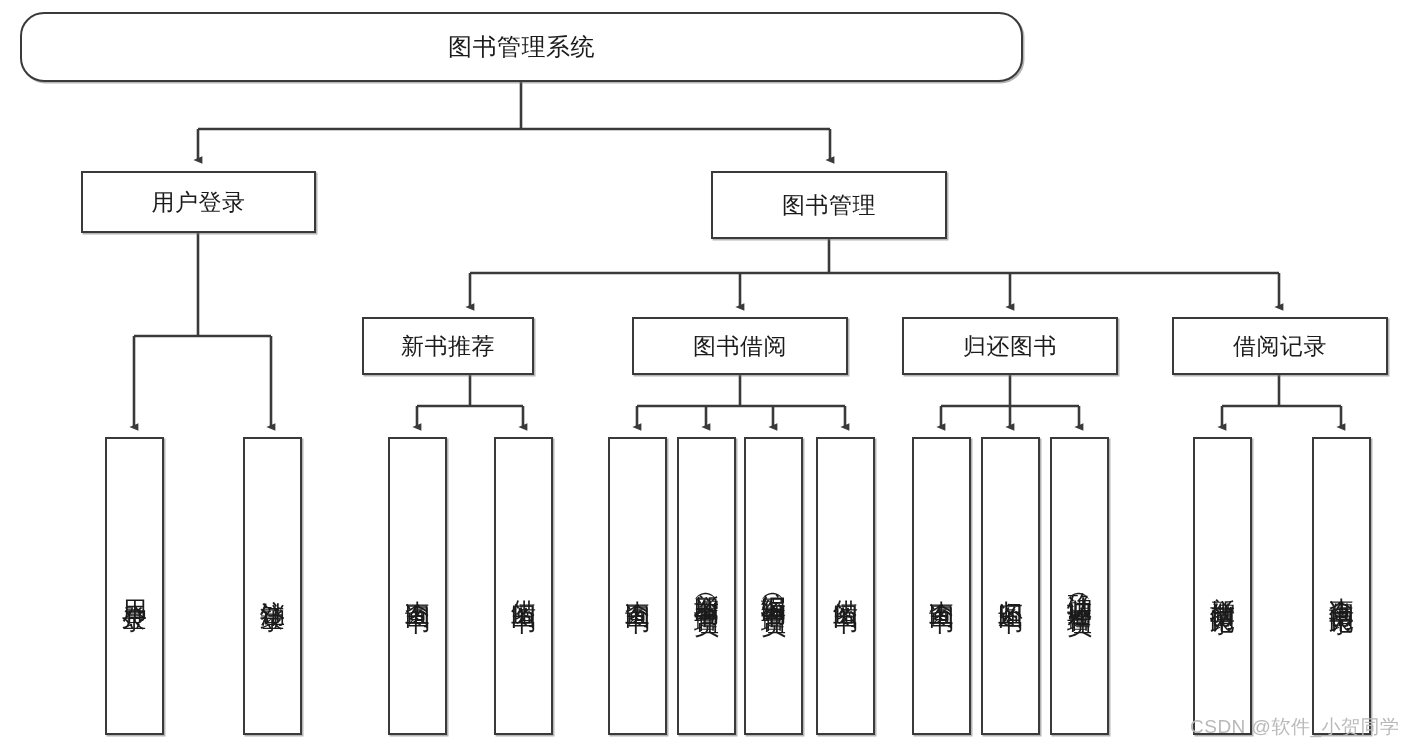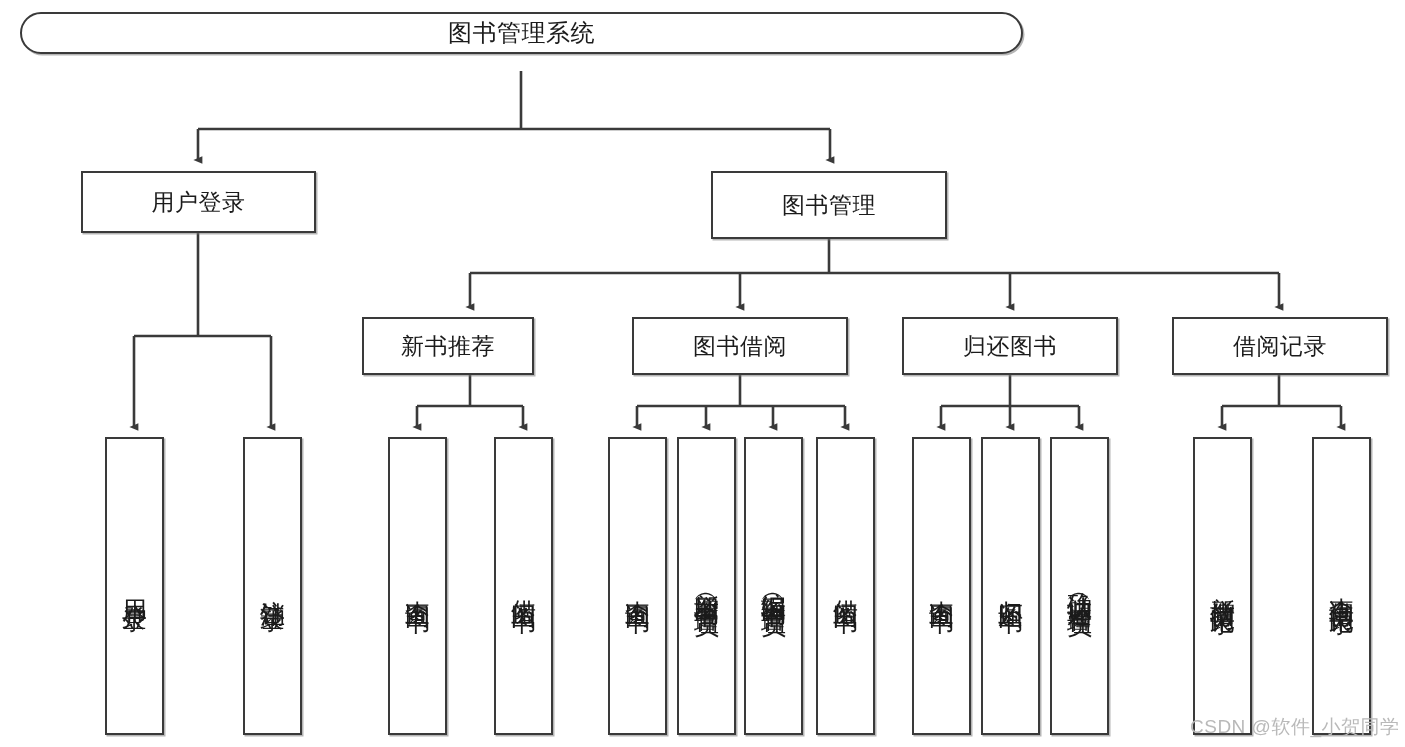--- a/index.html
+++ b/index.html
@@ -115,21 +115,21 @@
       <path d="M1010,406 L1010,427" marker-end="url(#arrow)"></path>
       <path d="M1079,406 L1079,427" marker-end="url(#arrow)"></path>
 
       <path d="M1279,375 L1279,406"></path>
       <path d="M1222,406 L1341,406"></path>
       <path d="M1222,406 L1222,427" marker-end="url(#arrow)"></path>
       <path d="M1341,406 L1341,427" marker-end="url(#arrow)"></path>
     </g>
   </svg>
 
-  <div class="node h root" style="left:20px; top:12px; width:1003px; height:42px;border-radius:24px;">
+  <div class="node h root" style="left:20px; top:12px; width:1003px; height:70px;border-radius:24px;">
     <span class="node-label">图书管理系统</span>
   </div>
 
   <div class="node h" style="left:81px; top:171px; width:235px; height:62px;">
     <span class="node-label">用户登录</span>
   </div>
   <div class="node h" style="left:711px; top:171px; width:236px; height:68px;">
     <span class="node-label">图书管理</span>
   </div>
 

